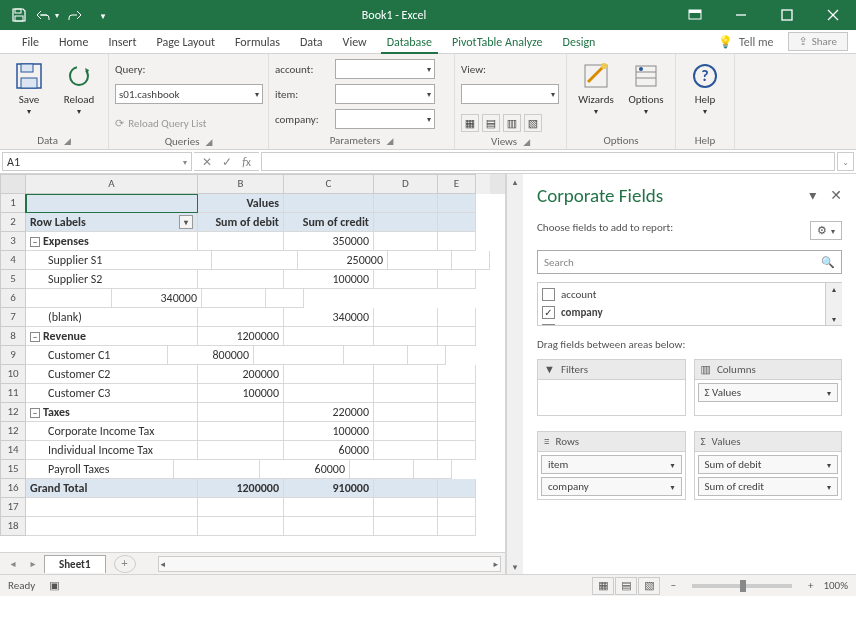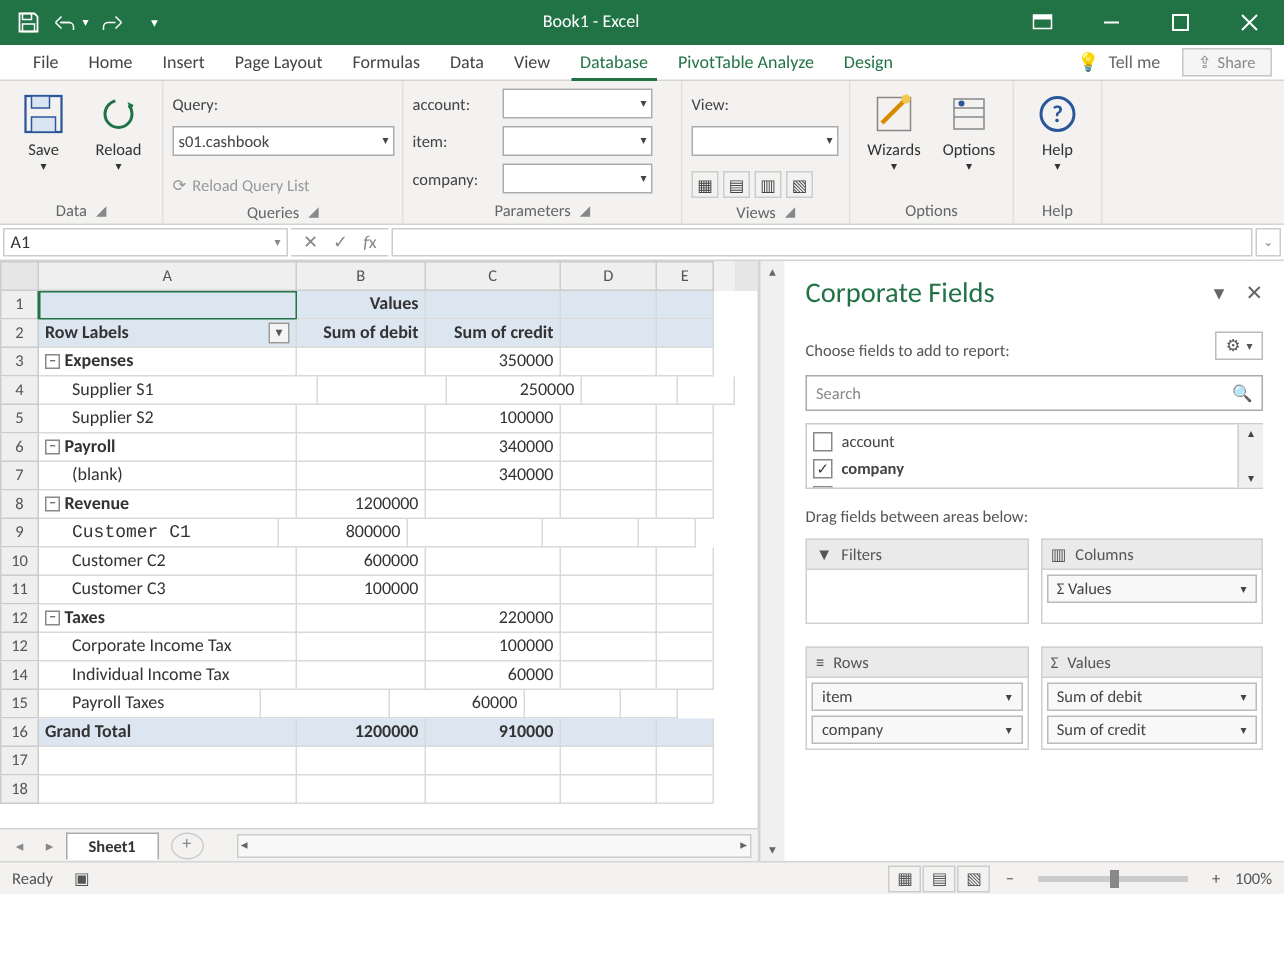--- a/index.html
+++ b/index.html
@@ -71,21 +71,21 @@
 .sheettabs .nav{width:18px;text-align:center;color:#888;font-size:10px;cursor:pointer;}
 .sheet-tab{background:#fff;border:1px solid #aaa;border-bottom:none;padding:2px 14px;font-size:11px;font-weight:bold;}
 .addsheet{width:22px;height:18px;border:1px solid #ccc;border-radius:50%;text-align:center;line-height:15px;font-size:12px;color:#888;margin-left:6px;cursor:pointer;}
 .hscroll{flex:1;margin-left:20px;height:16px;border:1px solid #ccc;background:#f8f8f8;display:flex;align-items:center;justify-content:space-between;padding:0 2px;}
 .hscroll .arr{font-size:9px;color:#666;}
 
 
 .pane{flex:1; padding:10px 14px; font-size:12px; color:#444; display:flex; flex-direction:column; overflow:hidden;}
 .pane-title{font-size:19px; color:#217346; font-weight:400; display:flex; align-items:center; justify-content:space-between;}
 .pane-title .ctrls{display:flex; gap:14px; color:#666; font-size:14px;}
-.pane-sub{margin-top:14px; display:flex; align-items:flex-end; justify-content:space-between; font-size:11px; color:#555;}
+.pane-sub{margin-top:14px; display:flex; align-items:flex-start; justify-content:space-between; font-size:11px; color:#555;}
 .pane-gear{border:1px solid #bbb; padding:2px 6px; display:flex; align-items:center; gap:4px; font-size:11px;}
 .search-box{margin-top:10px; height:24px; border:1px solid #aaa; display:flex; align-items:center; padding:0 6px; font-size:11px; color:#888; justify-content:space-between;gap:28px;}
 .field-list{margin-top:8px; border:1px solid #ccc; border-right:none; height:44px; overflow:hidden; display:flex;}
 .field-items{flex:1;padding:2px 4px;}
 .field-item{display:flex;align-items:center;gap:6px;height:18px;font-size:11px;}
 .field-cb{width:13px;height:13px;border:1px solid #888;display:flex;align-items:center;justify-content:center;font-size:10px;color:#333;}
 .field-scroll{width:17px;background:#f0f0f0;border-left:1px solid #ccc;display:flex;flex-direction:column;justify-content:space-between;align-items:center;padding:1px 0;}
 .drag-label{margin-top:12px;font-size:11px;color:#555;}
 .areas{margin-top:8px; display:grid; grid-template-columns:1fr 1fr; grid-template-rows:64px 74px; gap:8px;}
 .area{border:none;}
@@ -395,21 +395,20 @@
         <div class="row">
           <div class="rowh">5</div>
           <div class="cell colA indent1" style="width: 172px;">Supplier S2</div>
           <div class="cell colB r" style="width: 86px;"></div>
           <div class="cell colC r" style="width: 90px;">100000</div>
           <div class="cell colD" style="width: 64px;"></div>
           <div class="cell colE" style="width: 38px;"></div>
         </div>
         <div class="row">
           <div class="rowh">6</div>
-          <div class="cell colA b" style="width: 172px;"><span class="outline-btn">−</span>Payroll</div>
           <div class="cell colB r" style="width: 86px;"></div>
           <div class="cell colC r" style="width: 90px;">340000</div>
           <div class="cell colD" style="width: 64px;"></div>
           <div class="cell colE" style="width: 38px;"></div>
         </div>
         <div class="row">
           <div class="rowh">7</div>
           <div class="cell colA indent1" style="width: 172px;">(blank)</div>
           <div class="cell colB r" style="width: 86px;"></div>
           <div class="cell colC r" style="width: 90px;">340000</div>
@@ -419,30 +418,30 @@
         <div class="row">
           <div class="rowh">8</div>
           <div class="cell colA b" style="width: 172px;"><span class="outline-btn">−</span>Revenue</div>
           <div class="cell colB r" style="width: 86px;">1200000</div>
           <div class="cell colC r" style="width: 90px;"></div>
           <div class="cell colD" style="width: 64px;"></div>
           <div class="cell colE" style="width: 38px;"></div>
         </div>
         <div class="row">
           <div class="rowh">9</div>
-          <div class="cell colA indent1" style="width: 160px; font-family: Liberation Mono, monospace;">Customer C1</div>
+          <div class="cell colA indent1" style="width: 142px;">Customer C1</div>
           <div class="cell colB r" style="width: 86px;">800000</div>
           <div class="cell colC r" style="width: 90px;"></div>
           <div class="cell colD" style="width: 64px;"></div>
           <div class="cell colE" style="width: 38px;"></div>
         </div>
         <div class="row">
           <div class="rowh">10</div>
           <div class="cell colA indent1" style="width: 172px;">Customer C2</div>
-          <div class="cell colB r" style="width: 86px;">600000</div>
+          <div class="cell colB r" style="width: 86px;">200000</div>
           <div class="cell colC r" style="width: 90px;"></div>
           <div class="cell colD" style="width: 64px;"></div>
           <div class="cell colE" style="width: 38px;"></div>
         </div>
         <div class="row">
           <div class="rowh">11</div>
           <div class="cell colA indent1" style="width: 172px;">Customer C3</div>
           <div class="cell colB r" style="width: 86px;">100000</div>
           <div class="cell colC r" style="width: 90px;"></div>
           <div class="cell colD" style="width: 64px;"></div>

